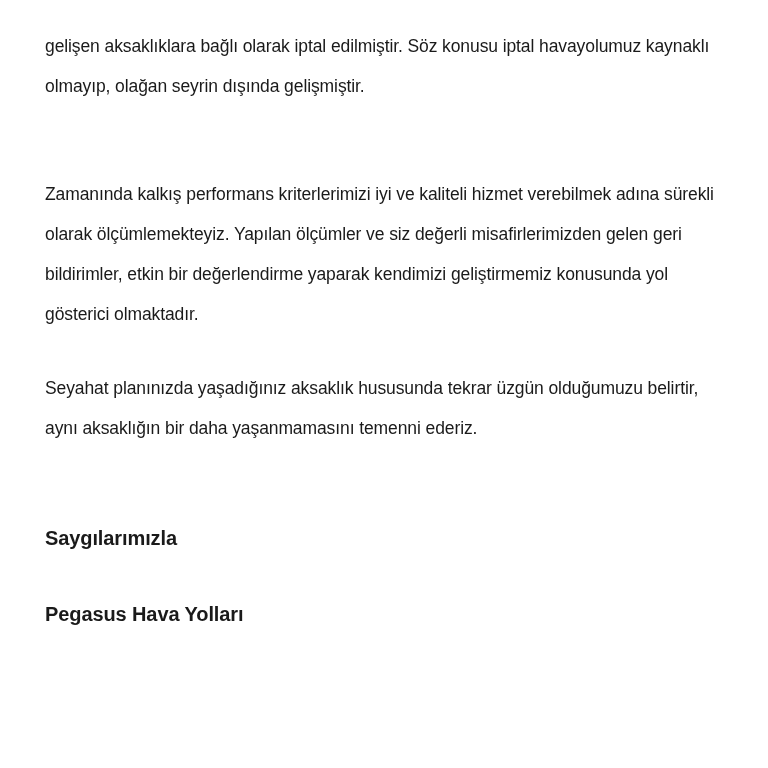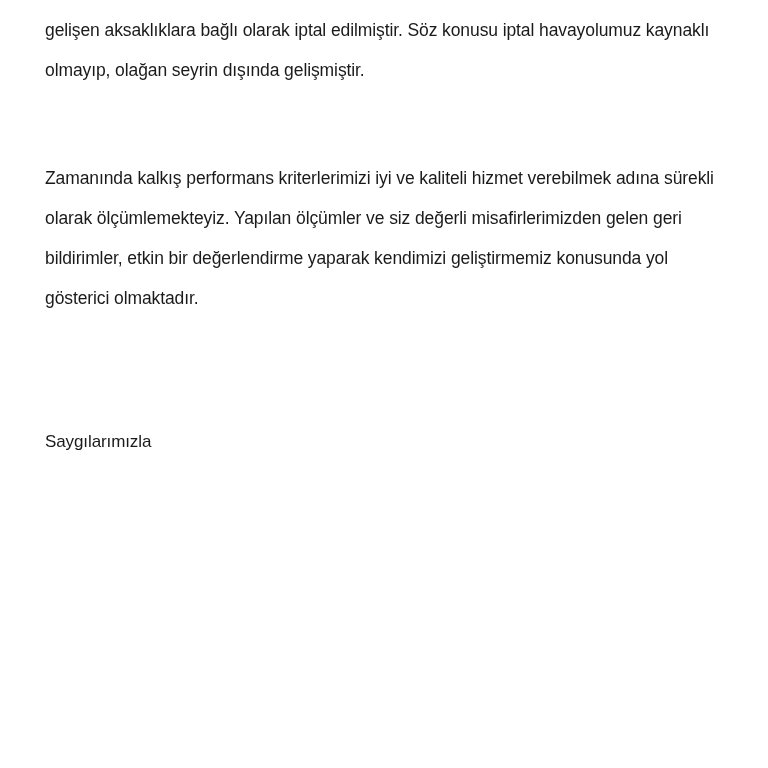--- a/index.html
+++ b/index.html
@@ -27,50 +27,52 @@
     margin: 0;
     font-size: 17.5px;
     line-height: 40px;
     letter-spacing: -0.1px;
     color: #1a1a1a;
     font-weight: 400;
     max-width: 672px;
     text-align: left;
     white-space: pre-line;
   }
-  .para-1 { padding-top: 10px; }
+  .para-1 { padding-top: 26px; }
   .gap-lg { height: 34px; }
   .gap-sign { height: 70px; }
   .gap-company { height: 36px; }
   .sign-line {
     margin: 0;
-    font-size: 17px;
+    font-size: 20px;
     line-height: 40px;
     letter-spacing: -0.1px;
     color: #1a1a1a;
-    font-weight: 400;
+    font-weight: 700;
   }
 </style>
 </head>
 <body>
 
 <div class="letter-body">
 
   <p class="para para-1">gelişen aksaklıklara bağlı olarak iptal edilmiştir. Söz konusu iptal havayolumuz kaynaklı olmayıp, olağan seyrin dışında gelişmiştir.</p>
 
   <div class="gap-lg"></div>
 
 
   <div class="gap-lg"></div>
 
   <p class="para">Zamanında kalkış performans kriterlerimizi iyi ve kaliteli hizmet verebilmek adına sürekli olarak ölçümlemekteyiz. Yapılan ölçümler ve siz değerli misafirlerimizden gelen geri bildirimler, etkin bir değerlendirme yaparak kendimizi geliştirmemiz konusunda yol gösterici olmaktadır.</p>
 
   <div class="gap-lg"></div>
 
+  <p class="para">Seyahat planınızda yaşadığınız aksaklık hususunda tekrar üzgün olduğumuzu belirtir, aynı aksaklığın bir daha yaşanmamasını temenni ederiz.</p>
 
   <div class="gap-sign"></div>
 
   <p class="sign-line">Saygılarımızla</p>
 
   <div class="gap-company"></div>
 
+  <p class="sign-line">Pegasus Hava Yolları</p>
 
 </div>
 
 </body></html>

